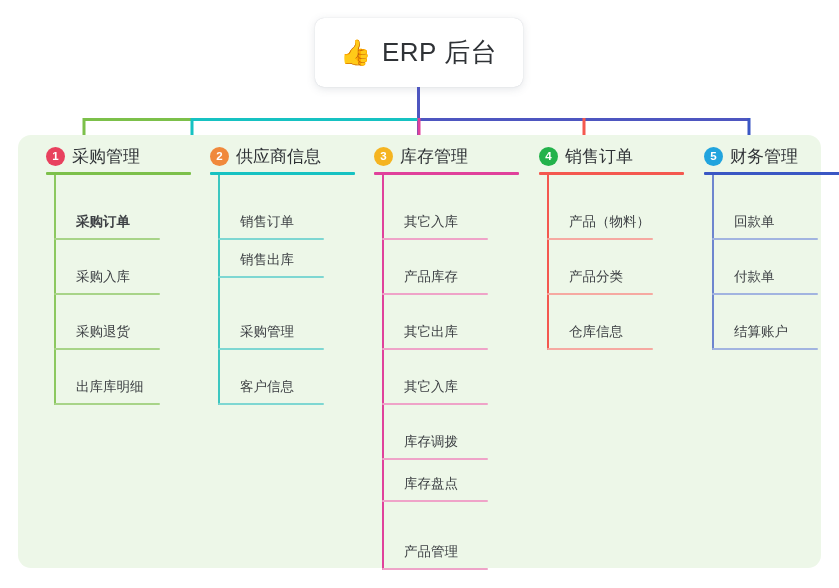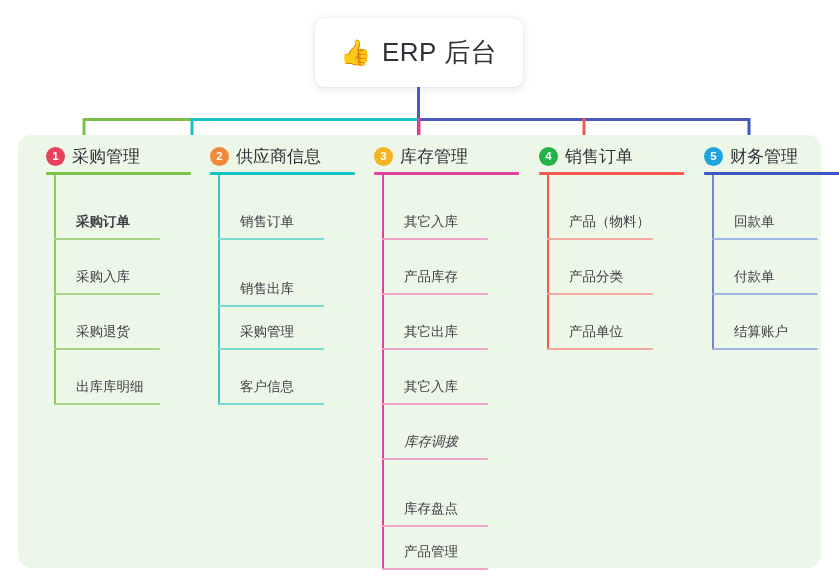--- a/index.html
+++ b/index.html
@@ -182,21 +182,21 @@
       <div class="col-head">
         <span class="badge" style="background: rgb(240, 137, 60);">2</span>
         <span class="col-head-label">供应商信息</span>
       </div>
       <div class="head-rule" style="background: rgb(22, 194, 194);"></div>
       <div class="spine" style="background: rgb(60, 199, 192); top: 40px; height: 230px;"></div>
       <div class="leaf" style="top: 50px; width: 130px; font-family: Liberation Mono, monospace;">
         <span class="leaf-label">销售订单</span>
         <div class="leaf-rule" style="background: rgb(126, 215, 210);"></div>
       </div>
-      <div class="leaf" style="top: 117px; width: 130px; padding-left: 35px;">
+      <div class="leaf" style="top: 88px; width: 130px; padding-left: 35px;">
         <span class="leaf-label">销售出库</span>
         <div class="leaf-rule" style="background: rgb(126, 215, 210);"></div>
       </div>
       <div class="leaf" style="top: 160px; width: 130px;">
         <span class="leaf-label">采购管理</span>
         <div class="leaf-rule" style="background: rgb(126, 215, 210);"></div>
       </div>
       <div class="leaf" style="top: 215px; width: 130px;">
         <span class="leaf-label">客户信息</span>
         <div class="leaf-rule" style="background: rgb(126, 215, 210);"></div>
@@ -218,25 +218,25 @@
         <div class="leaf-rule" style="background: rgb(239, 163, 200);"></div>
       </div>
       <div class="leaf" style="top: 160px; width: 130px; padding-left: 28px;">
         <span class="leaf-label">其它出库</span>
         <div class="leaf-rule" style="background: rgb(239, 163, 200);"></div>
       </div>
       <div class="leaf" style="top: 215px; width: 130px;">
         <span class="leaf-label">其它入库</span>
         <div class="leaf-rule" style="background: rgb(239, 163, 200);"></div>
       </div>
-      <div class="leaf" style="top: 270px; width: 130px; font-style: italic;">
+      <div class="leaf" style="top: 270px; width: 130px;">
         <span class="leaf-label">库存调拨</span>
         <div class="leaf-rule" style="background: rgb(239, 163, 200);"></div>
       </div>
-      <div class="leaf" style="top: 337px; width: 130px;">
+      <div class="leaf" style="top: 312px; width: 130px;">
         <span class="leaf-label">库存盘点</span>
         <div class="leaf-rule" style="background: rgb(239, 163, 200);"></div>
       </div>
       <div class="leaf" style="top: 380px; width: 130px;">
         <span class="leaf-label">产品管理</span>
         <div class="leaf-rule" style="background: rgb(239, 163, 200);"></div>
       </div>
     </div>
     <div class="column" style="left: 507px;">
       <div class="col-head">
@@ -247,21 +247,21 @@
       <div class="spine" style="background: rgb(244, 88, 79); top: 40px; height: 175px;"></div>
       <div class="leaf" style="top: 50px; width: 130px;">
         <span class="leaf-label">产品（物料）</span>
         <div class="leaf-rule" style="background: rgb(246, 169, 161);"></div>
       </div>
       <div class="leaf" style="top: 105px; width: 130px;">
         <span class="leaf-label">产品分类</span>
         <div class="leaf-rule" style="background: rgb(246, 169, 161);"></div>
       </div>
       <div class="leaf" style="top: 160px; width: 130px;">
-        <span class="leaf-label">产品单位</span>
+        <span class="leaf-label">仓库信息</span>
         <div class="leaf-rule" style="background: rgb(246, 169, 161);"></div>
       </div>
     </div>
     <div class="column" style="left: 672px;">
       <div class="col-head">
         <span class="badge" style="background: rgb(33, 164, 222);">5</span>
         <span class="col-head-label">财务管理</span>
       </div>
       <div class="head-rule" style="background: rgb(58, 87, 196);"></div>
       <div class="spine" style="background: rgb(110, 134, 207); top: 40px; height: 175px;"></div>

